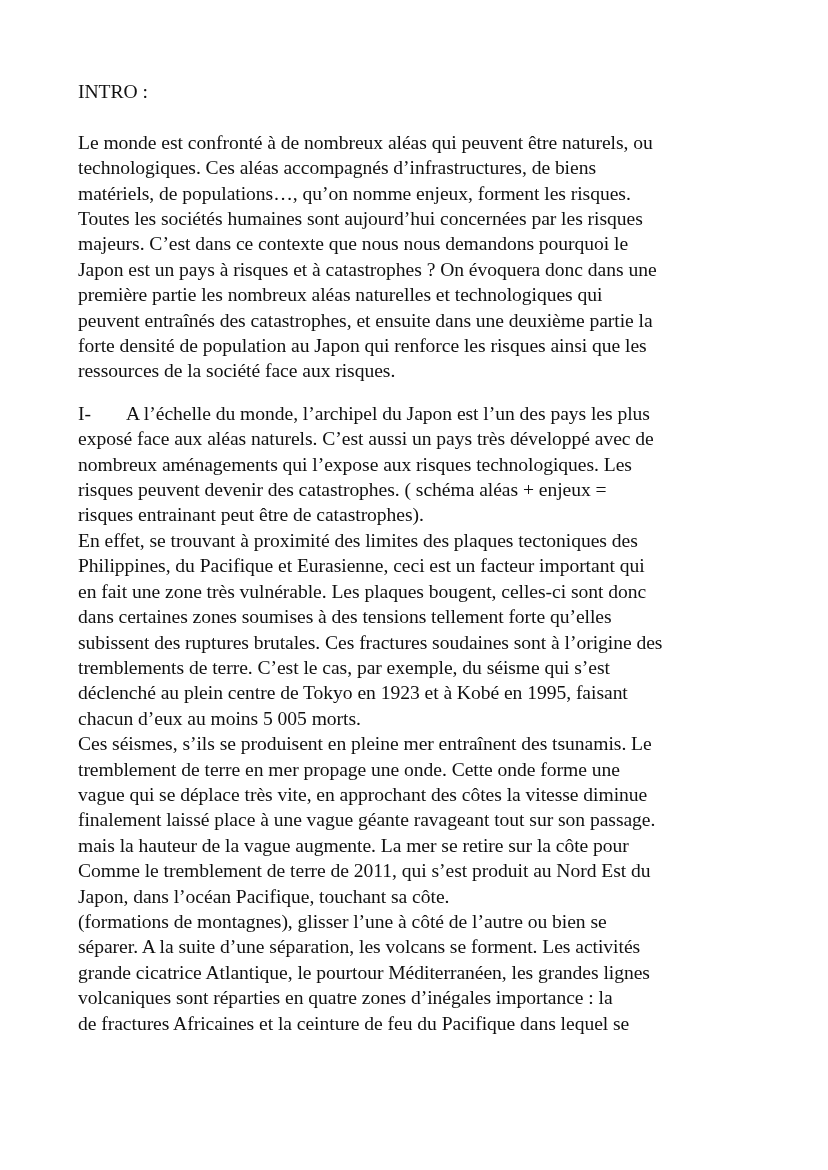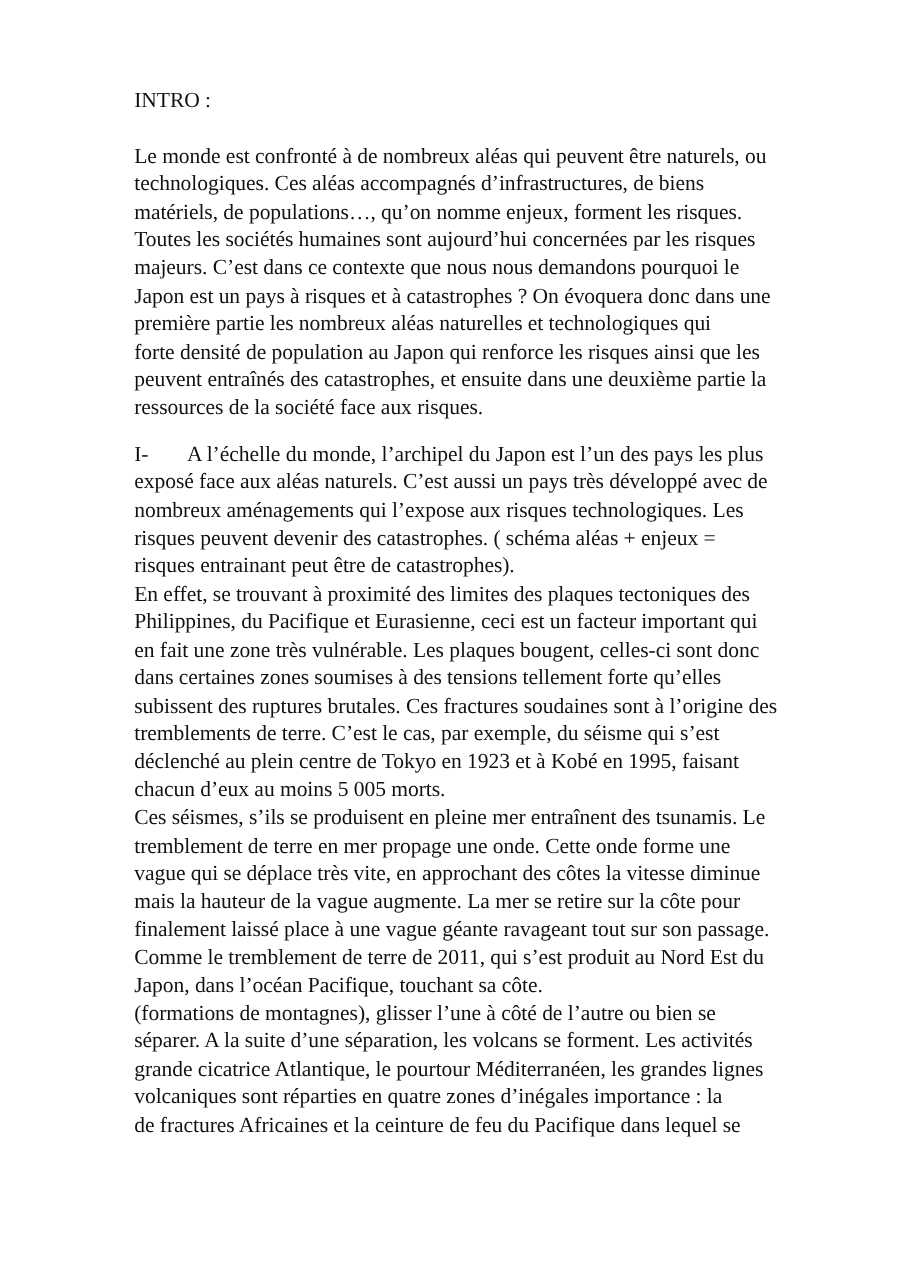--- a/index.html
+++ b/index.html
@@ -3,43 +3,43 @@
 <meta charset="utf-8">
 <style>
   html, body { margin: 0; padding: 0; background: #ffffff; }
   body { width: 828px; height: 1170px; position: relative; overflow: hidden; }
   .page {
     position: absolute; left: 78px; top: 79px; width: 700px;
     font-family: "Liberation Serif", serif;
     font-size: 19.6px; line-height: 25.4px; color: #111111;
     letter-spacing: -0.05px;
   }
-  .line { display: block; white-space: nowrap; margin-left: 44px; }
+  .line { display: block; white-space: nowrap; }
   .gap { height: 25.4px; }
   .gap-sm { height: 17px; }
   b { font-weight: normal; }
   .tab { display: inline-block; width: 48px; }
 </style>
 </head>
 <body>
 
 <div class="page">
   <div class="line">INTRO :</div>
   <div class="gap"></div>
 
   <div>
     <span class="line">Le monde est confronté à de nombreux aléas qui peuvent être naturels, ou</span>
     <span class="line">technologiques. Ces aléas accompagnés d’infrastructures, de biens</span>
     <span class="line">matériels, de populations…, qu’on nomme enjeux, forment les risques.</span>
     <span class="line">Toutes les sociétés humaines sont aujourd’hui concernées par les risques</span>
     <span class="line">majeurs. C’est dans ce contexte que nous nous demandons pourquoi le</span>
     <span class="line">Japon est un pays à risques et à catastrophes ? On évoquera donc dans une</span>
     <span class="line">première partie les nombreux aléas naturelles et technologiques qui</span>
+    <span class="line">peuvent entraînés des catastrophes, et ensuite dans une deuxième partie la</span>
     <span class="line">forte densité de population au Japon qui renforce les risques ainsi que les</span>
-    <span class="line">peuvent entraînés des catastrophes, et ensuite dans une deuxième partie la</span>
     <span class="line">ressources de la société face aux risques.</span>
   </div>
   <div class="gap-sm"></div>
 
   <div>
     <span class="line"><span class="tab">I-</span><span>A l’échelle du monde, l’archipel du Japon est l’un des pays les plus</span></span>
     <span class="line">exposé face aux aléas naturels. C’est aussi un pays très développé avec de</span>
     <span class="line">nombreux aménagements qui l’expose aux risques technologiques. Les</span>
     <span class="line"><span style="white-space:pre">risques peuvent devenir des catastrophes. ( </span><b>schéma aléas + enjeux =</b></span>
     <span class="line"><b>risques entrainant peut être de catastrophes).</b></span>
@@ -53,22 +53,22 @@
     <span class="line">subissent des ruptures brutales. Ces fractures soudaines sont à l’origine des</span>
     <span class="line">tremblements de terre. C’est le cas, par exemple, du séisme qui s’est</span>
     <span class="line">déclenché au plein centre de Tokyo en 1923 et à Kobé en 1995, faisant</span>
     <span class="line">chacun d’eux au moins 5 005 morts.</span>
   </div>
 
   <div>
     <span class="line">Ces séismes, s’ils se produisent en pleine mer entraînent des tsunamis. Le</span>
     <span class="line">tremblement de terre en mer propage une onde. Cette onde forme une</span>
     <span class="line">vague qui se déplace très vite, en approchant des côtes la vitesse diminue</span>
+    <span class="line">finalement laissé place à une vague géante ravageant tout sur son passage.</span>
     <span class="line">mais la hauteur de la vague augmente. La mer se retire sur la côte pour</span>
-    <span class="line">finalement laissé place à une vague géante ravageant tout sur son passage.</span>
     <span class="line">Comme le tremblement de terre de 2011, qui s’est produit au Nord Est du</span>
     <span class="line">Japon, dans l’océan Pacifique, touchant sa côte.</span>
   </div>
 
   <div>
     <span class="line">(formations de montagnes), glisser l’une à côté de l’autre ou bien se</span>
     <span class="line">séparer. A la suite d’une séparation, les volcans se forment. Les activités</span>
     <span class="line">grande cicatrice Atlantique, le pourtour Méditerranéen, les grandes lignes</span>
     <span class="line">volcaniques sont réparties en quatre zones d’inégales importance : la</span>
     <span class="line">de fractures Africaines et la ceinture de feu du Pacifique dans lequel se</span>

